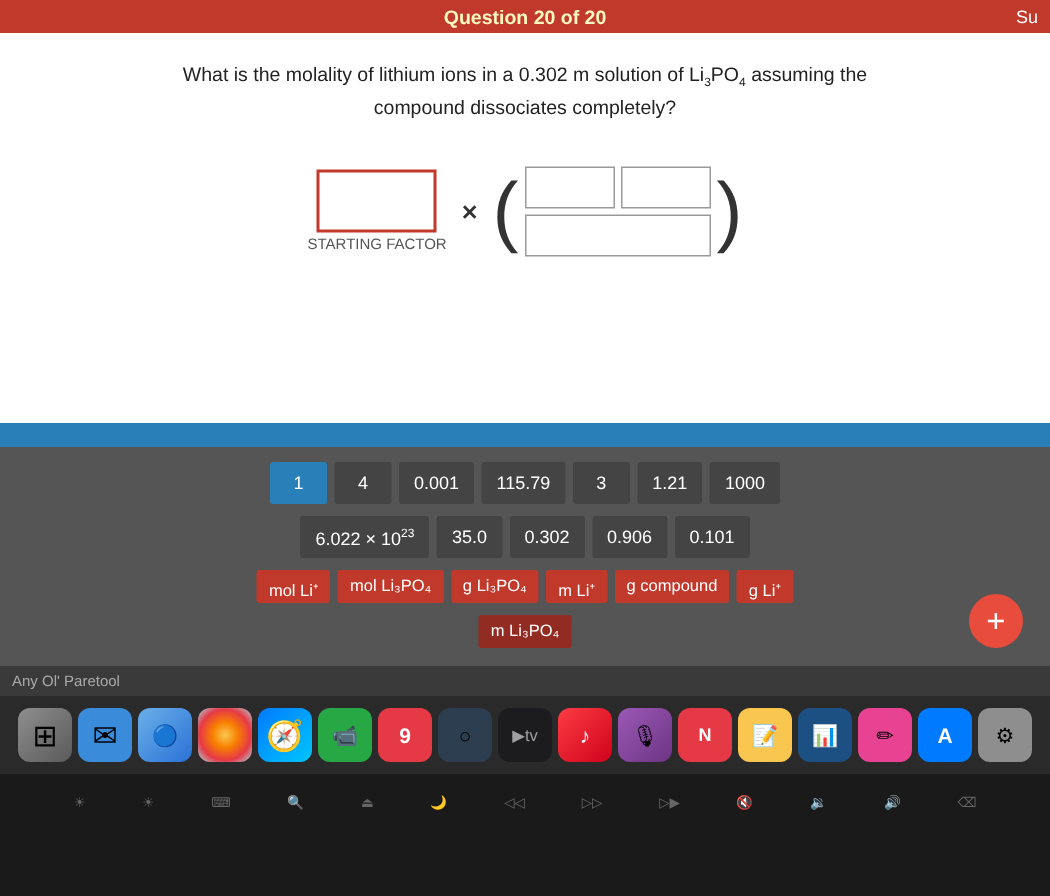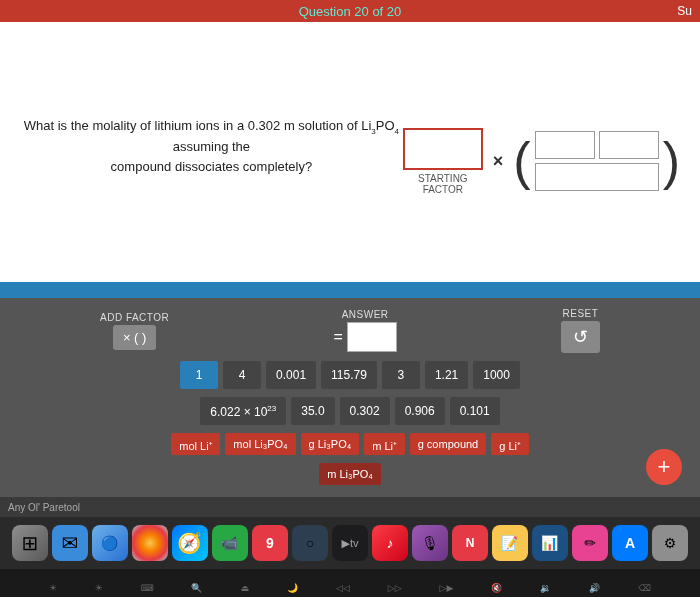--- a/index.html
+++ b/index.html
@@ -16,38 +16,38 @@
     .top-bar {
       width: 100%;
       height: 22px;
       background: #c0392b;
       display: flex;
       align-items: center;
       justify-content: center;
       position: relative;
     }
     .top-bar-title {
-      color: #5eead4;
+      color: #fef9c3;
       font-size: 13px;
-      font-weight: normal;
+      font-weight: bold;
     }
     .top-bar-su {
       position: absolute;
       right: 8px;
       color: white;
       font-size: 12px;
     }
 
     
     .main-content {
       background: white;
       width: 100%;
       height: 260px;
       display: flex;
-      flex-direction: row;
+      flex-direction: column;
       align-items: center;
       padding: 18px 20px 10px;
     }
 
     .question-text {
       font-size: 13px;
       text-align: center;
       color: #222;
       line-height: 1.5;
       margin-bottom: 20px;
@@ -388,39 +388,20 @@
       </div>
       <span class="paren-right">)</span>
     </div>
   </div>
 </div>
 
 <div class="blue-bar"></div>
 
 <div class="calc-area">
 
-  <div class="calc-top-row">
-    <div class="calc-section">
-      <div class="calc-section-label">ADD FACTOR</div>
-      <button class="add-factor-btn">× (  )</button>
-    </div>
-
-    <div class="calc-section">
-      <div class="calc-section-label">ANSWER</div>
-      <div class="answer-box">
-        <span class="eq-sign">=</span>
-        <div class="answer-input"></div>
-      </div>
-    </div>
-
-    <div class="calc-section">
-      <div class="calc-section-label">RESET</div>
-      <button class="reset-btn">↺</button>
-    </div>
-  </div>
 
   <div class="num-row">
     <button class="num-btn blue">1</button>
     <button class="num-btn dark">4</button>
     <button class="num-btn dark">0.001</button>
     <button class="num-btn dark">115.79</button>
     <button class="num-btn dark">3</button>
     <button class="num-btn dark">1.21</button>
     <button class="num-btn dark">1000</button>
   </div>

